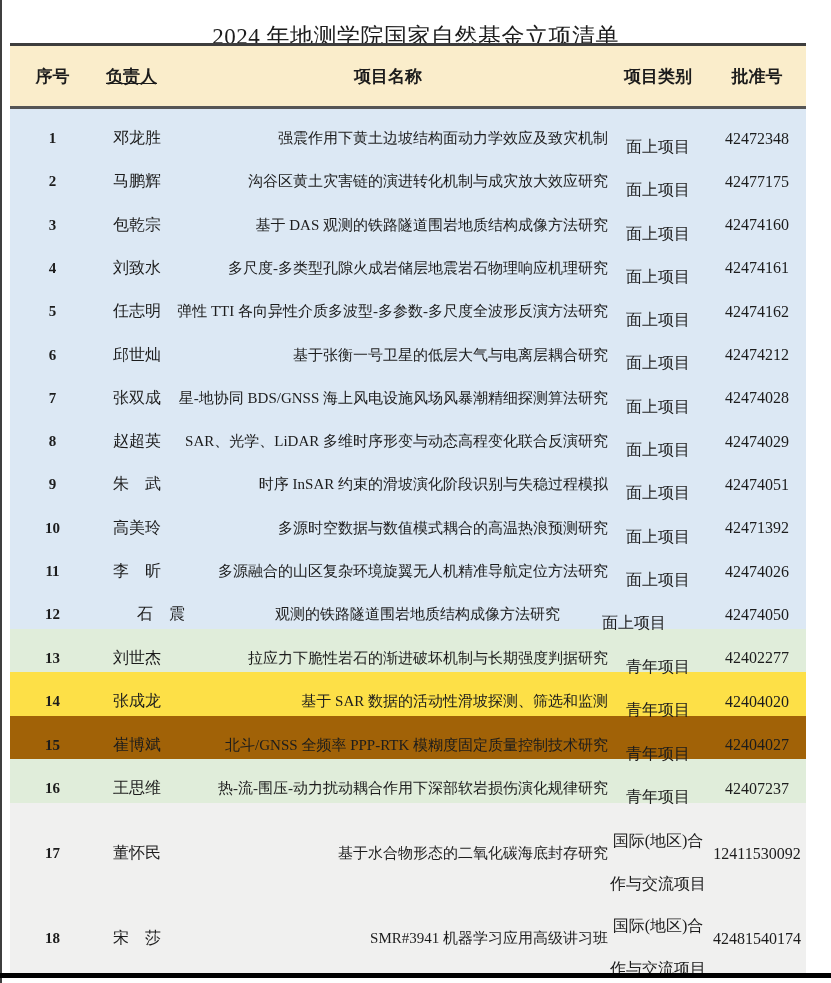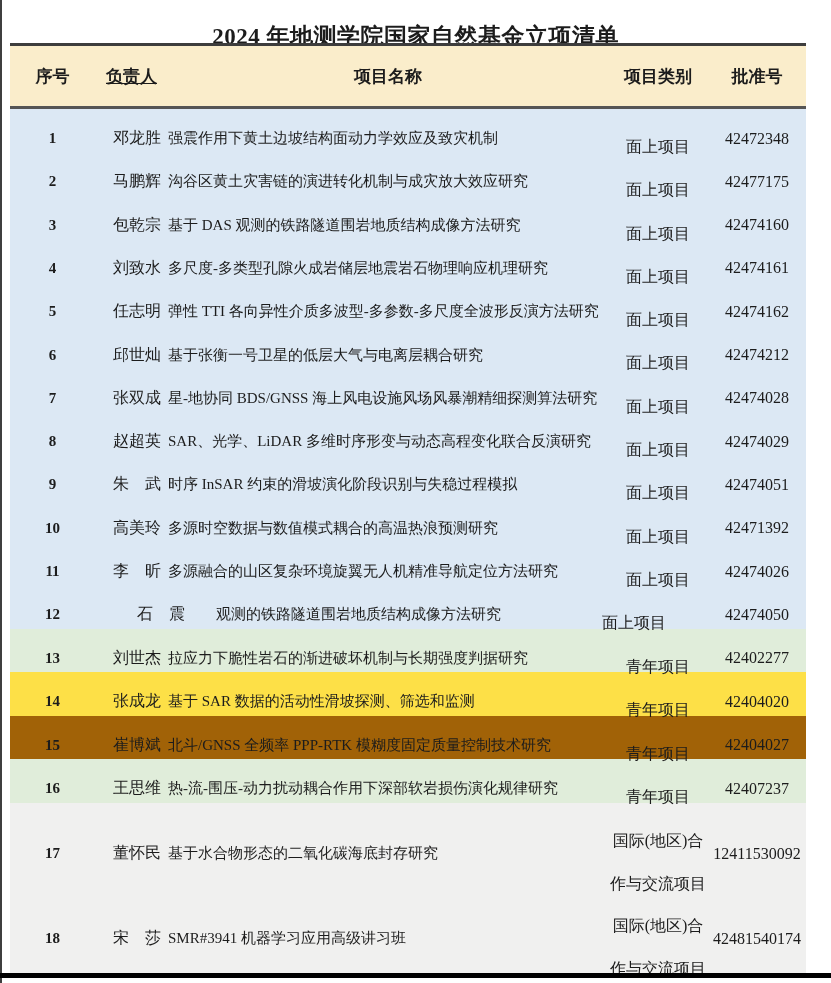--- a/index.html
+++ b/index.html
@@ -19,42 +19,42 @@
   .bottom-edge-line {
     position: absolute; left: 0; top: 973px;
     width: 831px; height: 5px;
     background: #000000;
   }
   .doc-title {
     position: absolute; top: 6px; left: 0;
     width: 100%;
     text-align: center;
     font-size: 23px;
-    font-weight: bold;
+    font-weight: normal;
     letter-spacing: 0.5px;
   }
   .grant-table {
     position: absolute; left: 10px; top: 43px;
     width: 796px;
     border-top: 3px solid #3d3d3d;
   }
   .row {
     display: grid;
     grid-template-columns: 85px 73px 1fr 100px 98px;
     align-items: center;
   }
   .header-row {
     height: 60px;
     font-weight: bold;
     font-size: 17px;
     border-bottom: 3px solid #555555;
   }
   .cell-no { text-align: center; font-weight: bold; font-size: 15px; }
   .cell-pi { text-align: left; padding-left: 18px; font-size: 16px; white-space: pre; }
-  .cell-project { text-align: left; font-size: 15px; white-space: nowrap; overflow: hidden; }
+  .cell-project { text-align: right; font-size: 15px; white-space: nowrap; overflow: hidden; }
   .cell-category { text-align: center; font-size: 16px; line-height: 2.7; margin-top: 16px; }
   .cell-grant { text-align: center; font-size: 16px; }
   .header-row .hcell { text-align: center; padding: 0; white-space: nowrap; }
   .header-row .hcell.h-pi { text-align: center; padding-left: 0; text-decoration: underline; }
   .sec-general { height: 43.3px; }
   .sec-youth   { height: 43.5px; }
   .sec-intl    { height: 85px; }
 </style>
 </head>
 <body>

